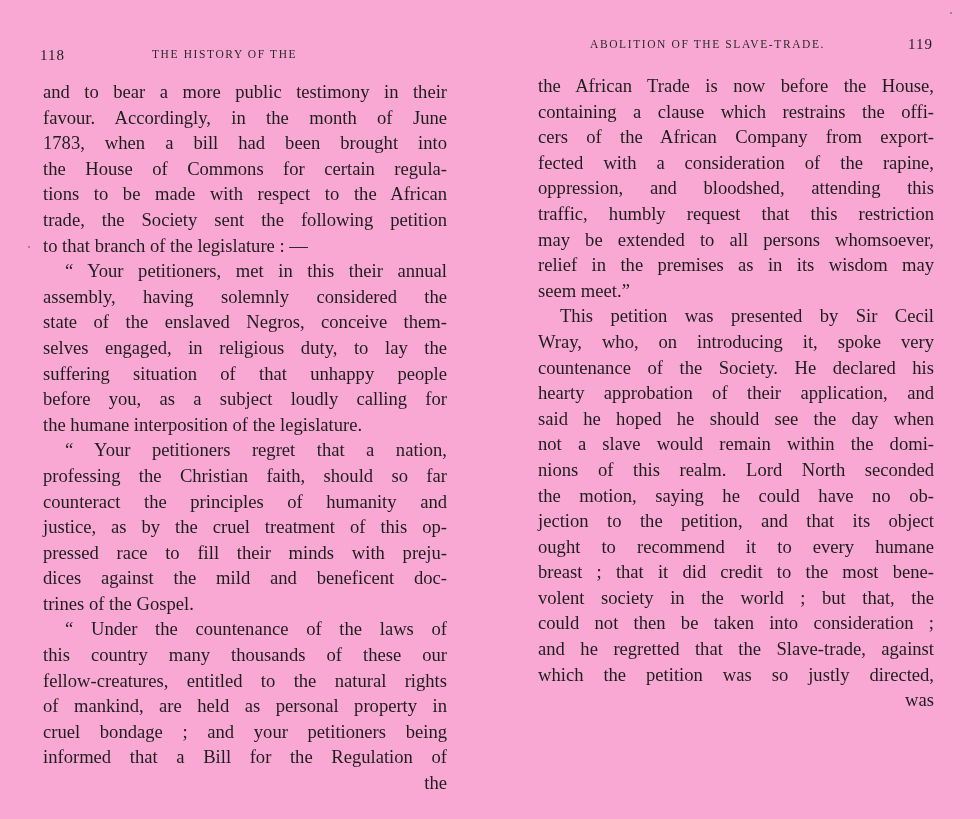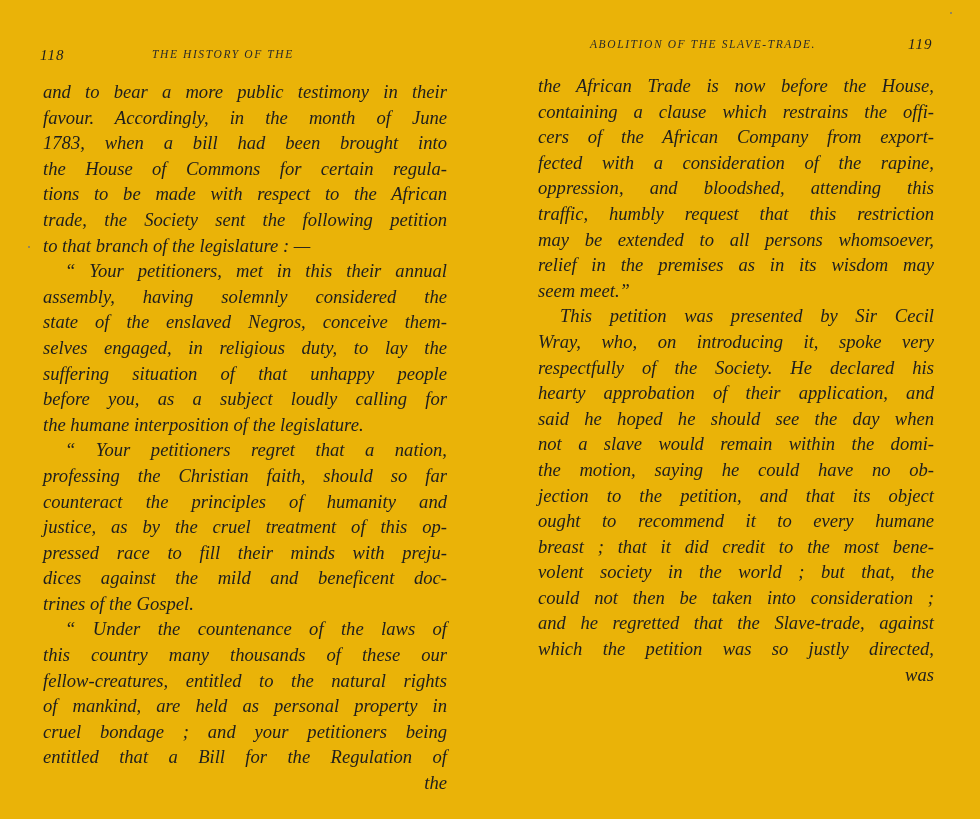--- a/index.html
+++ b/index.html
@@ -11,22 +11,21 @@
     width: 980px;
     height: 819px;
     position: relative;
     overflow: hidden;
     font-family: "Liberation Serif", "DejaVu Serif", serif;
     color: #1e1e1e;
   }
   .spread {
     position: absolute;
     inset: 0;
-    background: #eab308;
-    font-style: italic;
+    background: #f9a8d4;
   }
   .page {
     position: absolute;
     top: 0;
     height: 819px;
   }
   .page.left { left: 0; width: 490px; }
   .page.right { left: 490px; width: 490px; }
 
   .running-head {
@@ -101,44 +100,45 @@
         <span class="line">counteract the principles of humanity and</span>
         <span class="line">justice, as by the cruel treatment of this op-</span>
         <span class="line">pressed race to fill their minds with preju-</span>
         <span class="line">dices against the mild and beneficent doc-</span>
         <span class="line last">trines of the Gospel.</span>
         <span class="line indent">“ Under the countenance of the laws of</span>
         <span class="line">this country many thousands of these our</span>
         <span class="line">fellow-creatures, entitled to the natural rights</span>
         <span class="line">of mankind, are held as personal property in</span>
         <span class="line">cruel bondage ; and your petitioners being</span>
-        <span class="line">entitled that a Bill for the Regulation of</span>
+        <span class="line">informed that a Bill for the Regulation of</span>
         <span class="line catch">the</span>
       </div>
   </div>
 
   <div class="page right">
     <span class="running-head head-title">ABOLITION OF THE SLAVE-TRADE.</span>
     <span class="page-num">119</span>
     <div class="text-block" id="right-text">
         <span class="line">the African Trade is now before the House,</span>
         <span class="line">containing a clause which restrains the offi-</span>
         <span class="line">cers of the African Company from export-</span>
         <span class="line">fected with a consideration of the rapine,</span>
         <span class="line">oppression, and bloodshed, attending this</span>
         <span class="line">traffic, humbly request that this restriction</span>
         <span class="line">may be extended to all persons whomsoever,</span>
         <span class="line">relief in the premises as in its wisdom may</span>
         <span class="line last">seem meet.”</span>
         <span class="line indent">This petition was presented by Sir Cecil</span>
         <span class="line">Wray, who, on introducing it, spoke very</span>
-        <span class="line">respectfully of the Society.   He declared his</span>
+        <span class="line">countenance of the Society.   He declared his</span>
         <span class="line">hearty approbation of their application, and</span>
         <span class="line">said he hoped he should see the day when</span>
         <span class="line">not a slave would remain within the domi-</span>
+        <span class="line">nions of this realm.   Lord North seconded</span>
         <span class="line">the motion, saying he could have no ob-</span>
         <span class="line">jection to the petition, and that its object</span>
         <span class="line">ought to recommend it to every humane</span>
         <span class="line">breast ; that it did credit to the most bene-</span>
         <span class="line">volent society in the world ; but that, the</span>
         <span class="line">could not then be taken into consideration ;</span>
         <span class="line">and he regretted that the Slave-trade, against</span>
         <span class="line">which the petition was so justly directed,</span>
         <span class="line catch">was</span>
       </div>

